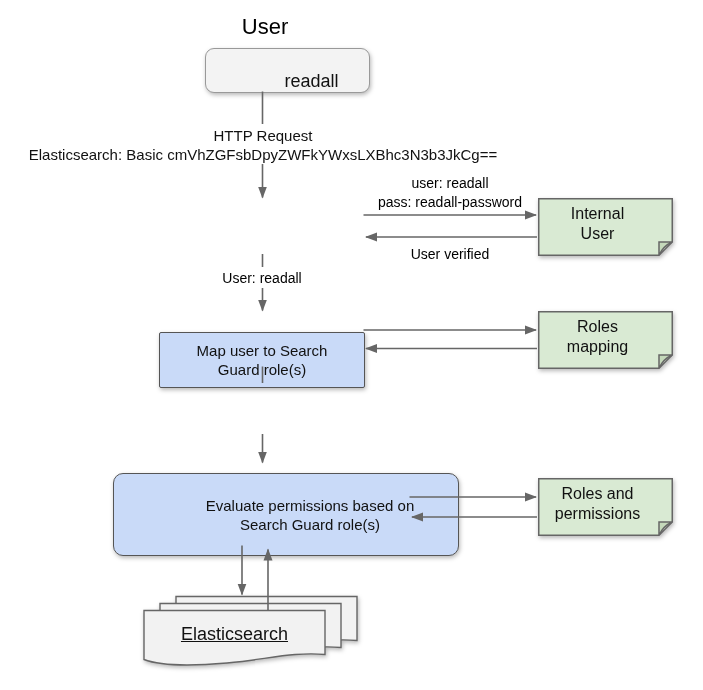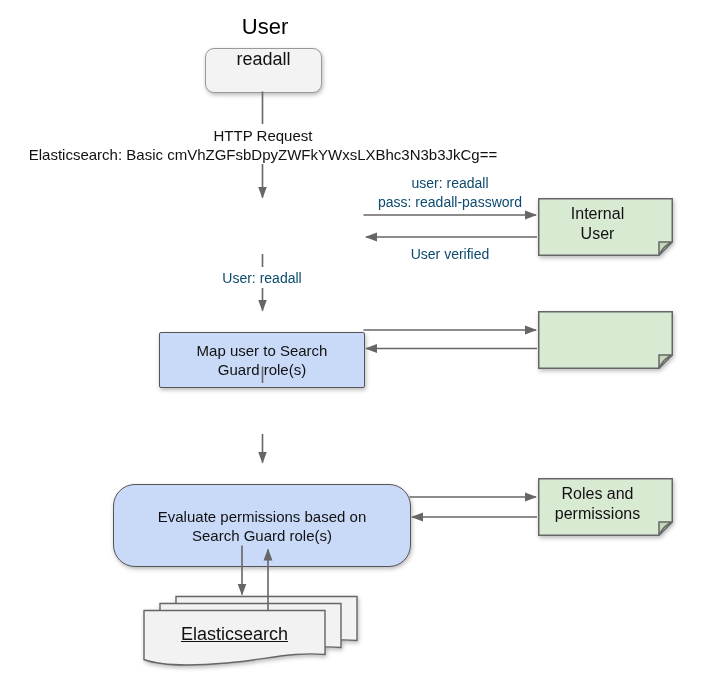--- a/index.html
+++ b/index.html
@@ -6,37 +6,37 @@
   body{font-family:"Liberation Sans","DejaVu Sans",sans-serif;background:#fff;color:#111;}
   #canvas{position:relative;width:703px;height:690px;background:#fff;overflow:hidden;}
   .abs{position:absolute;}
   .center{text-align:center;}
   .multiline{white-space:pre-line;}
   .shape-shadow{filter:drop-shadow(1.5px 2px 2px rgba(0,0,0,0.28));}
 
   .page-title{left:165px;top:13px;width:200px;font-size:22px;line-height:28px;color:#000;z-index:6;}
 
   .actor-box{left:205px;top:48px;width:115px;height:43px;background:#f3f3f3;border:1.5px solid #999;
-    border-radius:9px;display:flex;align-items:flex-start;justify-content:center;font-size:18px;z-index:2;}
+    border-radius:9px;display:flex;align-items:flex-end;justify-content:center;font-size:18px;z-index:2;padding-left:48px;}
 
   .process{background:#c9daf8;border:1.5px solid #555;display:flex;align-items:center;justify-content:center;
     font-size:15px;line-height:19px;z-index:2;}
   .process-extract{left:159px;top:199px;width:204px;height:54px;border-radius:11px;}
   .process-map{left:159px;top:332px;width:204px;height:54px;border-radius:2px;}
-  .process-evaluate{left:113px;top:484px;width:296px;height:81px;border-radius:22px;}
+  .process-evaluate{left:113px;top:473px;width:296px;height:81px;border-radius:10px;padding-left:48px;}
 
   .note{width:135px;height:58px;z-index:2;}
   .note-internal{left:538px;top:198px;}
   .note-rolesmap{left:538px;top:311px;}
   .note-rolesperm{left:538px;top:478px;}
   .note svg{position:absolute;left:0;top:0;}
   .note-label{position:absolute;left:0;top:0;width:119px;height:52px;display:flex;align-items:center;
     justify-content:center;font-size:16px;line-height:20px;text-align:center;}
 
-  .lbl{font-size:14px;line-height:19px;z-index:6;color:#0c4a6e;}
+  .lbl{font-size:14px;line-height:19px;z-index:6;color:#000000;}
   .request-block{left:13px;top:126px;width:500px;font-size:15px;line-height:19px;z-index:6;}
   .cred-sent{left:350px;top:174px;width:200px;}
   .user-verified{left:370px;top:245px;width:160px;}
   .after-extract{left:187px;top:269px;width:150px;}
   .after-map{left:172px;top:390px;width:180px;line-height:21px;}
 
   .datastore{left:143px;top:595px;width:220px;height:90px;z-index:2;}
   .datastore-label{left:144px;top:624px;width:181px;font-size:18px;z-index:6;text-decoration:underline;}
 
   #edges{position:absolute;left:0;top:0;z-index:5;pointer-events:none;}
@@ -70,20 +70,22 @@
     </svg>
     <div class="note-label multiline">Internal
 User</div>
   </div>
 
   <div class="abs note note-rolesmap">
     <svg class="shape-shadow" width="135" height="58" viewBox="0 0 135 58">
       <path d="M0.75,0.75 H134.25 V44 L121,57.25 H0.75 Z" fill="#d9ead3" stroke="#666" stroke-width="1.5"></path>
       <path d="M121,57.25 C124,50.5 127.5,47 134.25,44 L121,44 Z" fill="#c4d8ba" stroke="#666" stroke-width="1.5"></path>
     </svg>
+    <div class="note-label multiline">Roles
+mapping</div>
   </div>
 
   <div class="abs note note-rolesperm">
     <svg class="shape-shadow" width="135" height="58" viewBox="0 0 135 58">
       <path d="M0.75,0.75 H134.25 V44 L121,57.25 H0.75 Z" fill="#d9ead3" stroke="#666" stroke-width="1.5"></path>
       <path d="M121,57.25 C124,50.5 127.5,47 134.25,44 L121,44 Z" fill="#c4d8ba" stroke="#666" stroke-width="1.5"></path>
     </svg>
     <div class="note-label multiline">Roles and
 permissions</div>
   </div>

